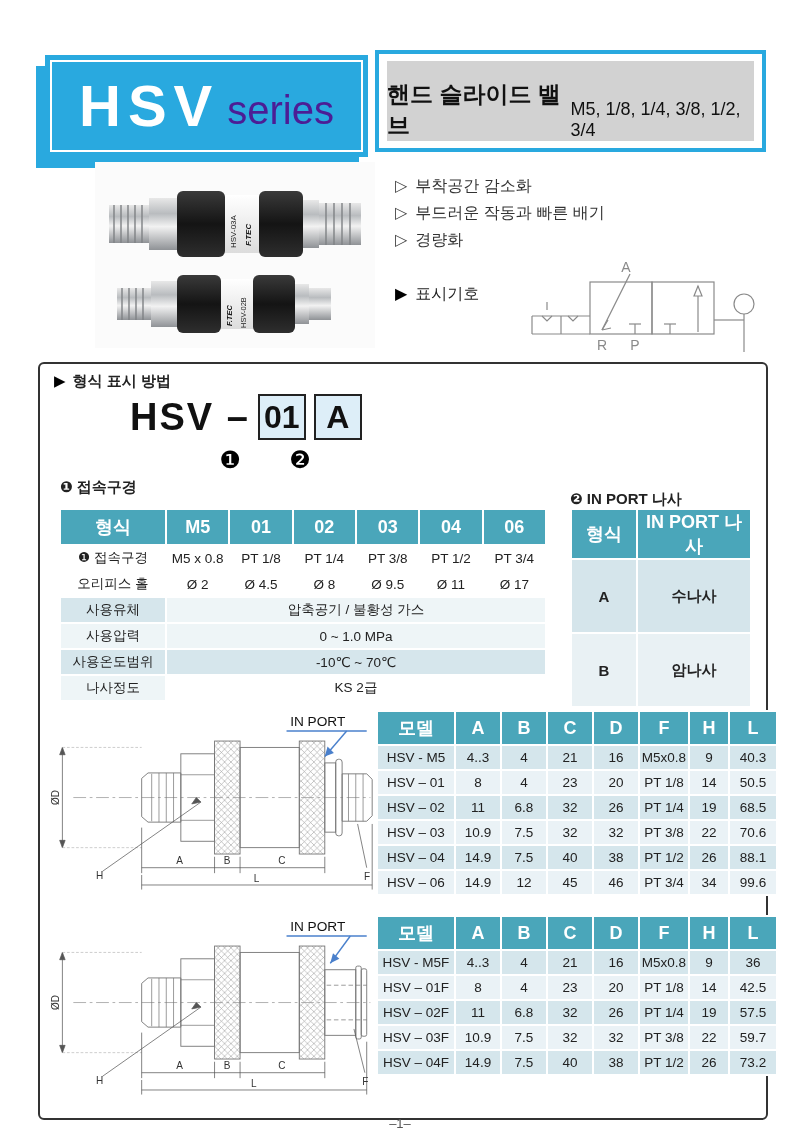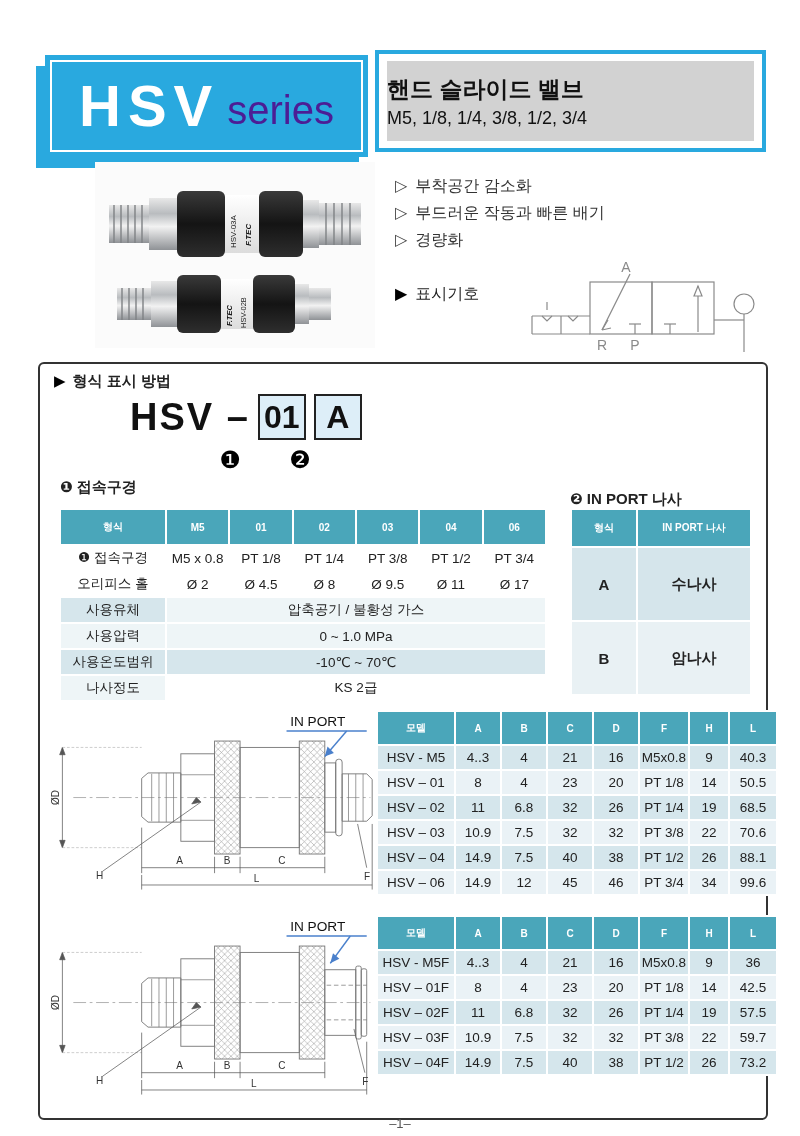--- a/index.html
+++ b/index.html
@@ -13,21 +13,21 @@
   
   .logo-wrap { left:45px; top:55px; width:323px; height:102px; }
   .logo-shadow { position:absolute; left:-9px; top:11px; width:100%; height:100%; background:#29a9df; }
   .logo-main { position:absolute; inset:0; background:#29a9df; padding:5px; }
   .logo-inner { width:100%; height:100%; border:2px solid #ffffff; display:flex; align-items:center; justify-content:center; gap:8px; }
   .logo-hsv { color:#fff; font-size:58px; font-weight:bold; letter-spacing:7px; line-height:1; }
   .logo-series { color:#4c1d95; font-size:40px; line-height:1; padding-top:8px; }
 
   
   .title-box { left:375px; top:50px; width:391px; height:102px; border:4px solid #29a9df; background:#fff; padding:7px 8px; }
-  .title-band { width:100%; height:100%; background:#d2d2d2; display:flex; flex-direction:column; align-items:flex-start; justify-content:center; gap:3px; }
+  .title-band { width:100%; height:100%; background:#d2d2d2; display:flex; flex-direction:row; align-items:flex-end; justify-content:center; gap:3px; }
   .title-main { font-size:23px; font-weight:bold; color:#111; }
   .title-sub { font-size:18px; color:#111; }
 
   
   .photo { left:95px; top:162px; width:280px; height:186px; background:#fafafa; }
 
   
   .features { left:395px; top:172px; width:330px; }
   .feature-item { font-size:16px; color:#333; line-height:27px; display:flex; gap:8px; }
   .tri { color:#444; }
@@ -41,21 +41,21 @@
 
   .code-row { position:absolute; left:58px; top:30px; display:flex; align-items:flex-start;margin-left:32px; }
   .code-prefix { font-size:38px; font-weight:bold; letter-spacing:2px; color:#111; line-height:46px; }
   .code-box { width:48px; height:46px; border:2px solid #222; background:#ddeef8; font-size:32px; font-weight:bold; color:#111;
               display:flex; align-items:center; justify-content:center; margin-left:8px; }
   .code-markers { position:absolute; left:166px; top:82px; width:140px; display:flex; gap:22px; }
   .marker { font-size:24px; color:#000; width:48px; text-align:center; }
 
   
   table { border-collapse:separate; border-spacing:2px; background:#fff; }
-  th { background:#4aa6ba; color:#fff; font-weight:bold; font-size:10px; text-align:center; }
+  th { background:#4aa6ba; color:#fff; font-weight:bold; font-size:18px; text-align:center; }
   td { font-size:13.5px; color:#222; text-align:center; }
 
   
   .spec-table { position:absolute; left:19px; top:144px; width:488px; table-layout:fixed; }
   .spec-table th { height:34px; }
   .spec-table col.lbl { width:104px; }
   .spec-table td { height:24px; }
   .c-white { background:#ffffff; }
   .c-mid { background:#d6e6ec; }
   .c-light { background:#eef5f7; }

